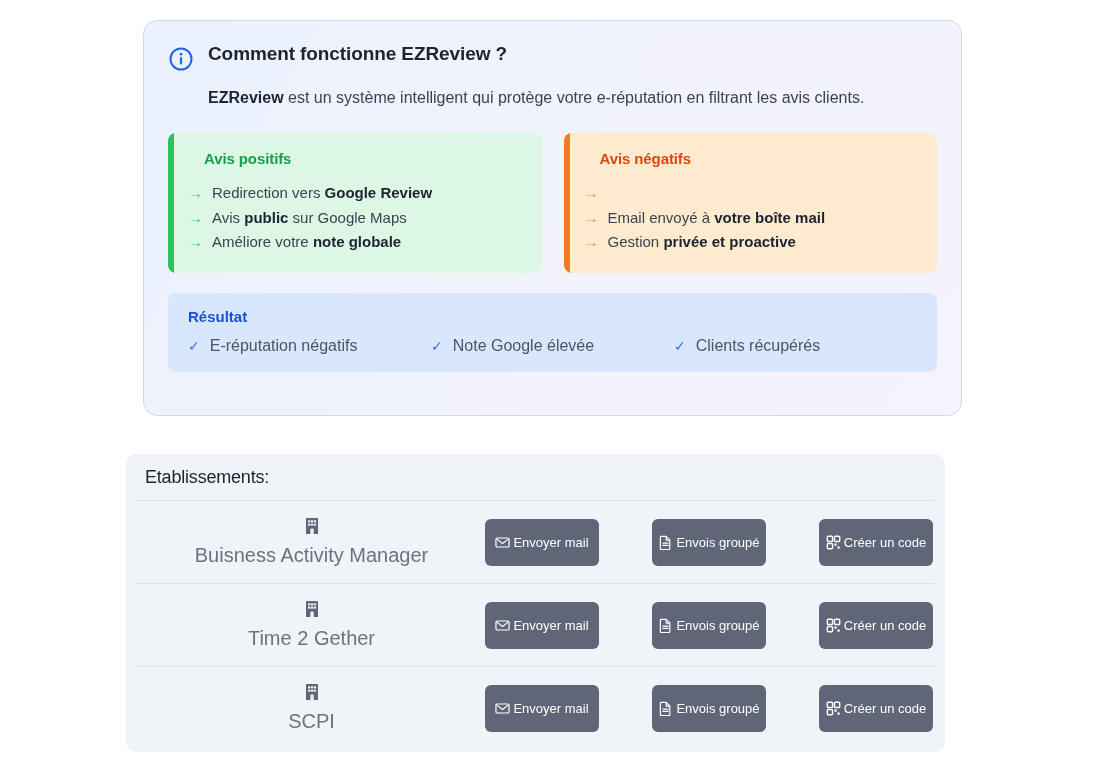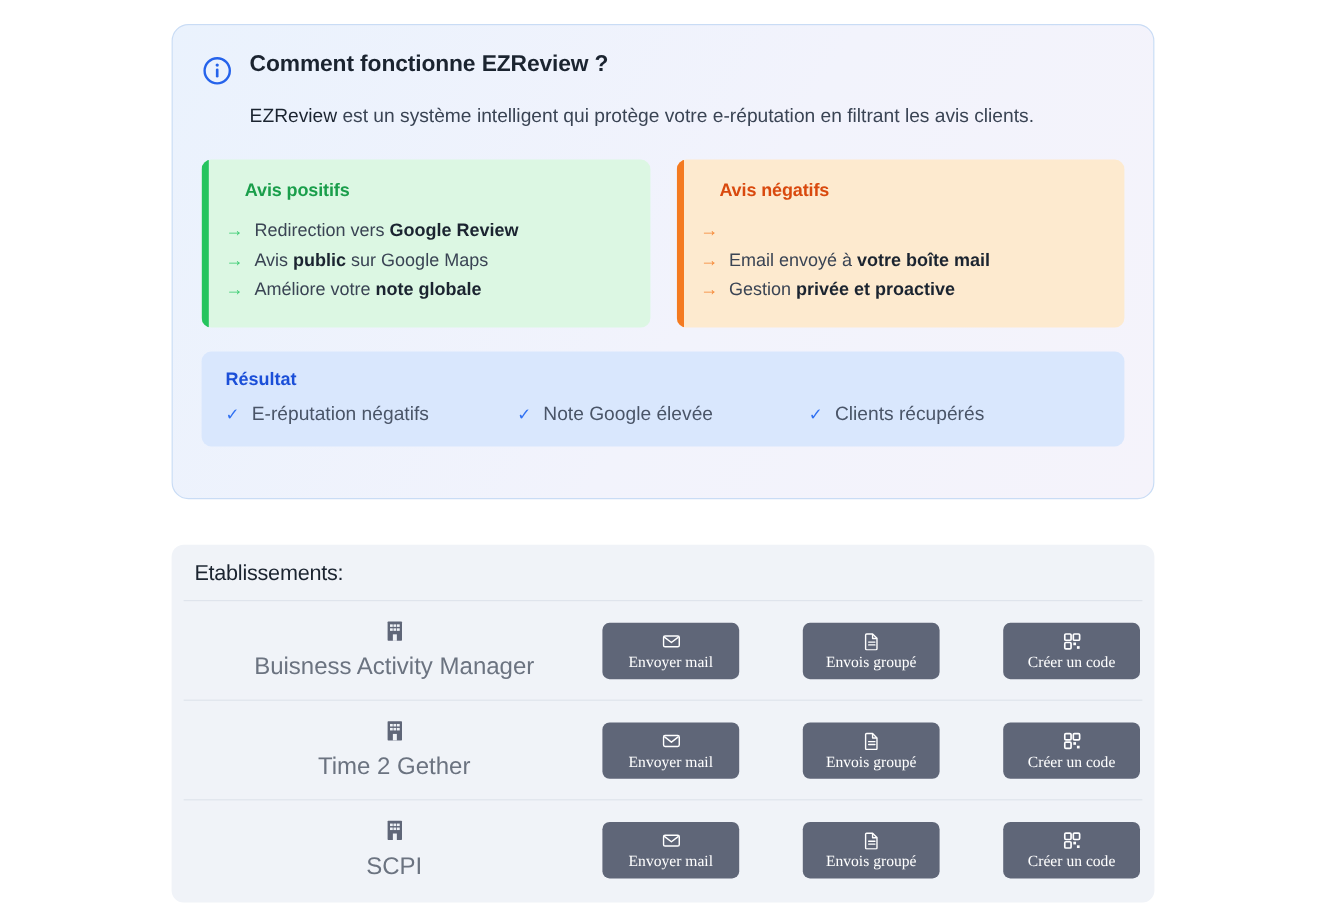--- a/index.html
+++ b/index.html
@@ -57,21 +57,21 @@
     margin: 0;
   }
 
   .info-sub {
     font-size: 16px;
     color: #3a4454;
     line-height: 1.55;
     margin: 14px 0 0 40px;
     max-width: 700px;
   }
-  .info-sub b { color: #1b2430; font-weight: normal; }
+  .info-sub b { color: #1b2430; font-weight: bold; }
 
   
   .cards-row {
     display: flex;
     gap: 22px;
     margin-top: 22px;
   }
 
   .card {
     flex: 1 1 0;
@@ -138,21 +138,21 @@
     gap: 10px;
     font-size: 16px;
     color: #4a5568;
     width: 252px;
   }
   .result-item .tick { color: #3071f2; font-size: 14px; }
 
   
   .estab-panel {
     position: absolute;
-    left: 143px;
+    left: 126px;
     top: 454px;
     width: 819px;
     height: 298px;
     box-sizing: border-box;
     background: #f0f3f8;
     border-radius: 10px;
     padding: 0 10px;
   }
   .estab-title {
     font-size: 18px;
@@ -185,26 +185,25 @@
   .btn-group {
     display: flex;
     align-items: center;
     gap: 53px;
   }
   .btn {
     background: #5f6678;
     border: none;
     border-radius: 6px;
     color: #ffffff;
-    font-family: Liberation Serif, serif;
+    font-family: Liberation Sans, sans-serif;
     font-size: 13px;
     width: 114px;
     height: 47px;
     display: flex;
-    flex-direction: column;
     align-items: center;
     justify-content: center;
     gap: 3px;
     cursor: pointer;
     padding: 0;
   }
   .btn .btn-icon { display: block; height: 15px; }
   .btn .btn-label { display: block; line-height: 1; white-space: nowrap; }
 </style>
 </head>

